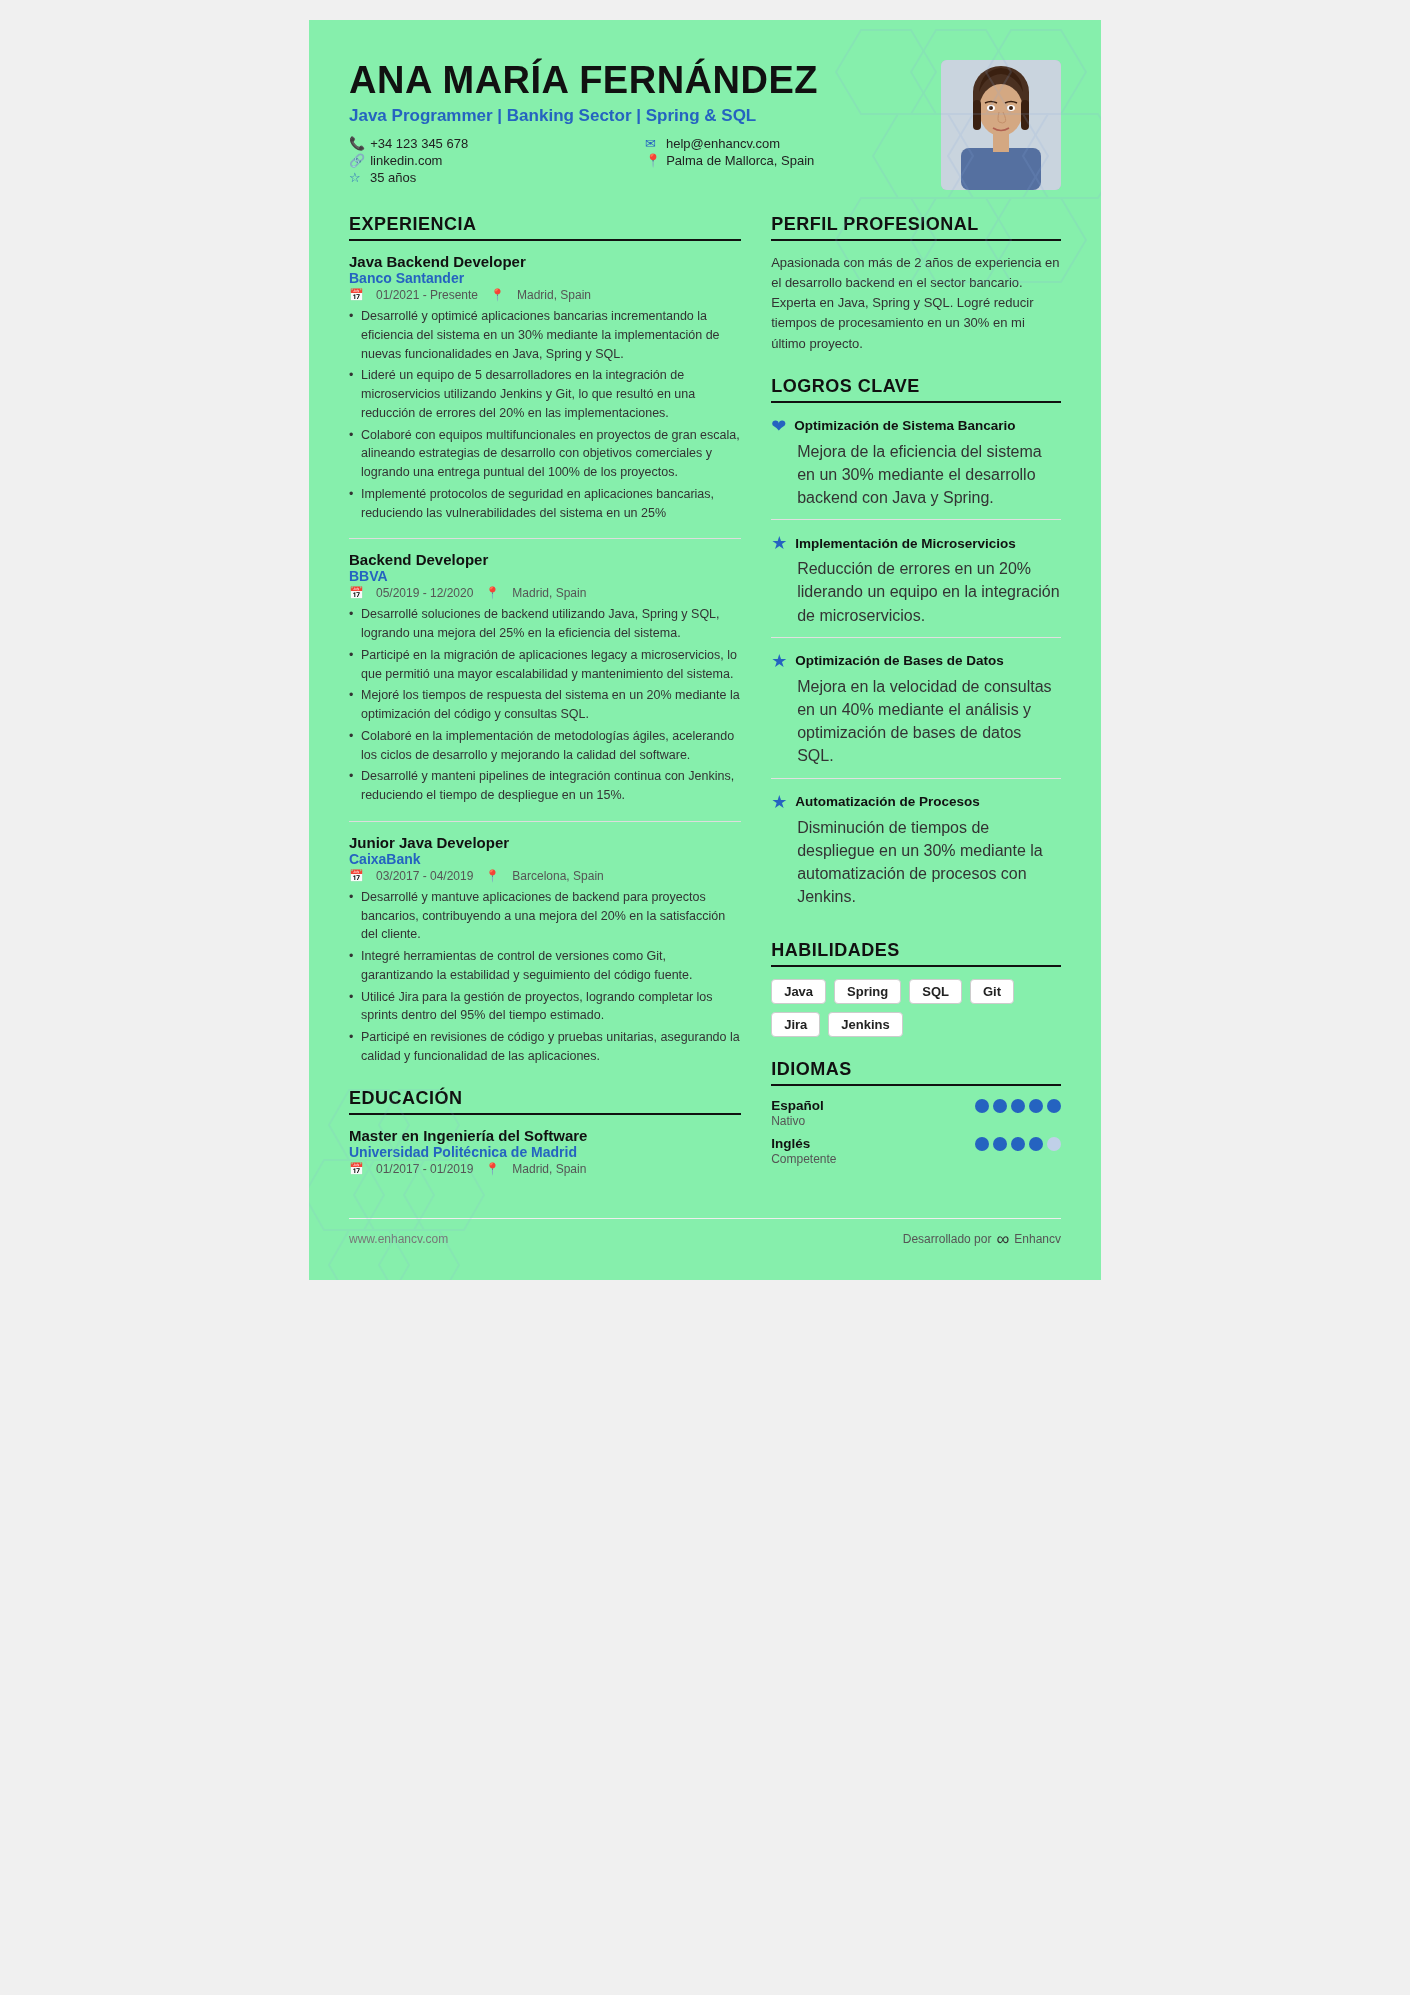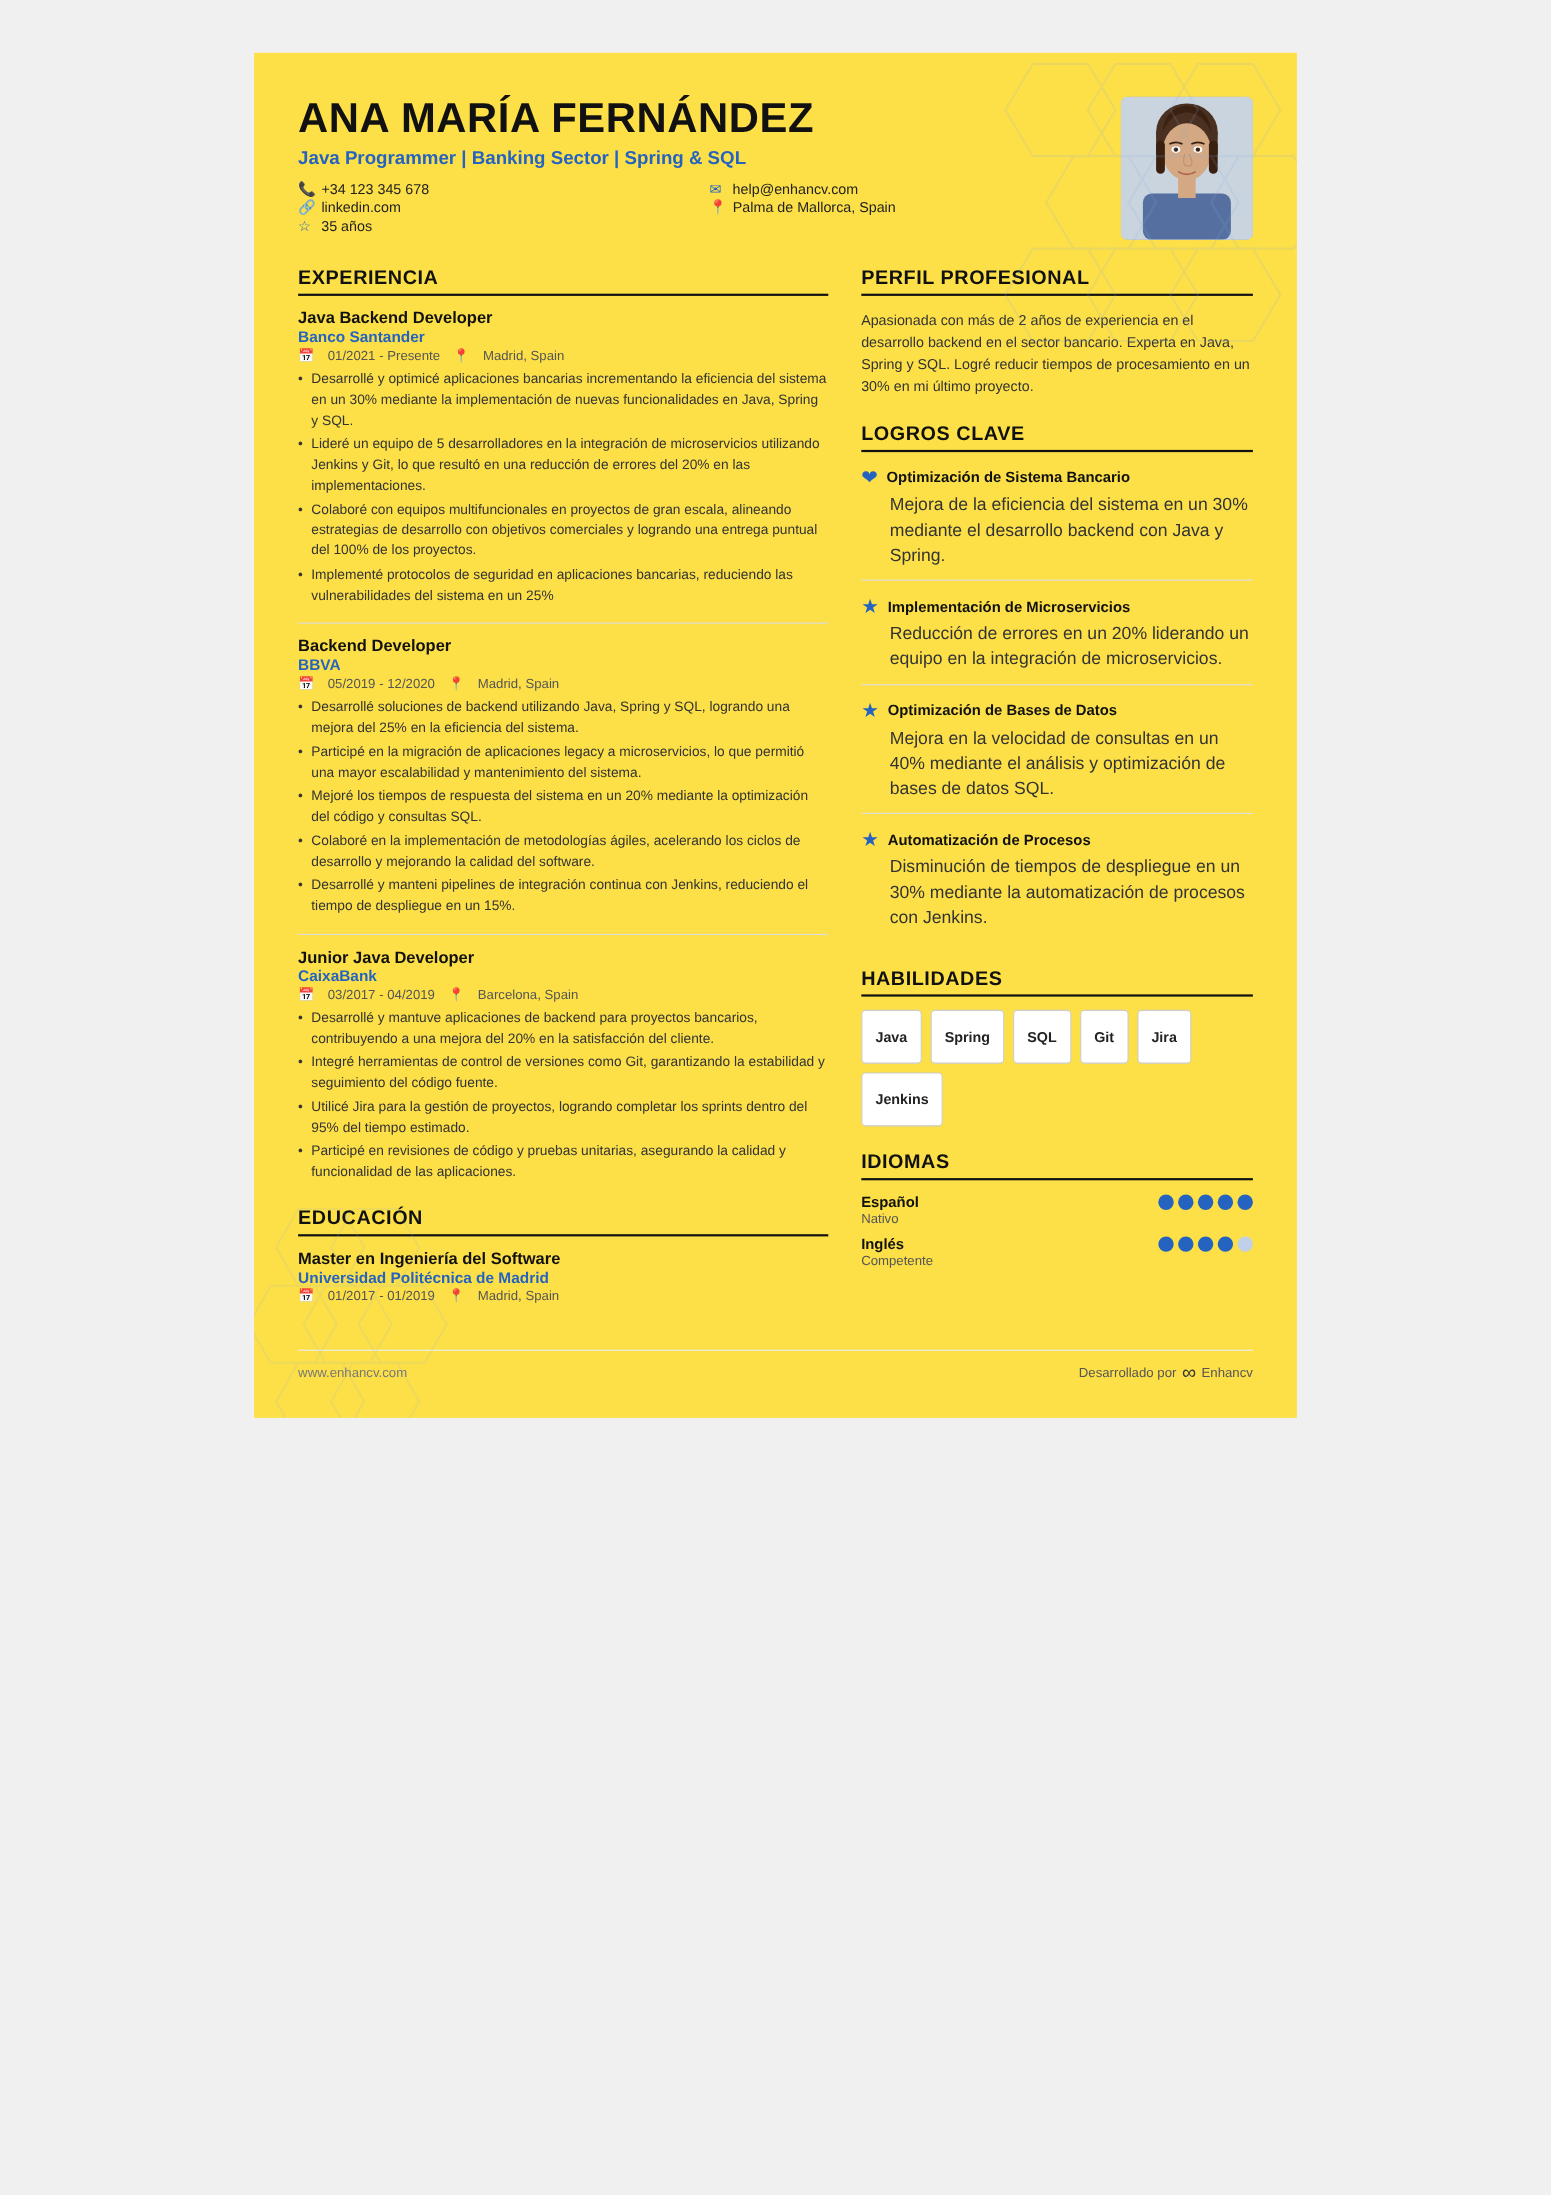--- a/index.html
+++ b/index.html
@@ -4,25 +4,24 @@
   <style>
     * { box-sizing: border-box; margin: 0; padding: 0; }
     body {
       font-family: Arial, sans-serif;
       background: #f0f0f0;
       display: flex;
       justify-content: center;
       padding: 20px;
     }
     .page {
-      width: 948px;
-      background: #fde047;
+      width: 792px;
+      background: #86efac;
       padding: 40px 40px 30px 40px;
       position: relative;
-      margin-top: 28px;
     }
     
     .hex-bg {
       position: absolute;
       top: 0; right: 0;
       width: 320px;
       height: 280px;
       overflow: hidden;
       opacity: 0.15;
       pointer-events: none;
@@ -174,21 +173,21 @@
     .logro-icon-star { color: #2563c0; }
     .logro-title { font-size: 13.5px; font-weight: 700; color: #111; }
     .logro-desc { font-size: 16px; color: #333; line-height: 1.45; padding-left: 26px; }
 
     
     .skills-container { display: flex; flex-wrap: wrap; gap: 8px; }
     .skill-tag {
       background: #fff;
       border: 1.5px solid #ccc;
       border-radius: 4px;
-      padding: 16px 12px;
+      padding: 4px 12px;
       font-size: 13px;
       font-weight: 600;
       color: #222;
     }
 
     
     .idioma-item { margin-bottom: 8px; }
     .idioma-header { display: flex; justify-content: space-between; align-items: flex-end; margin-bottom: 1px; }
     .idioma-name { font-size: 13.5px; font-weight: 700; color: #111; }
     .idioma-dots { display: flex; gap: 4px; }

